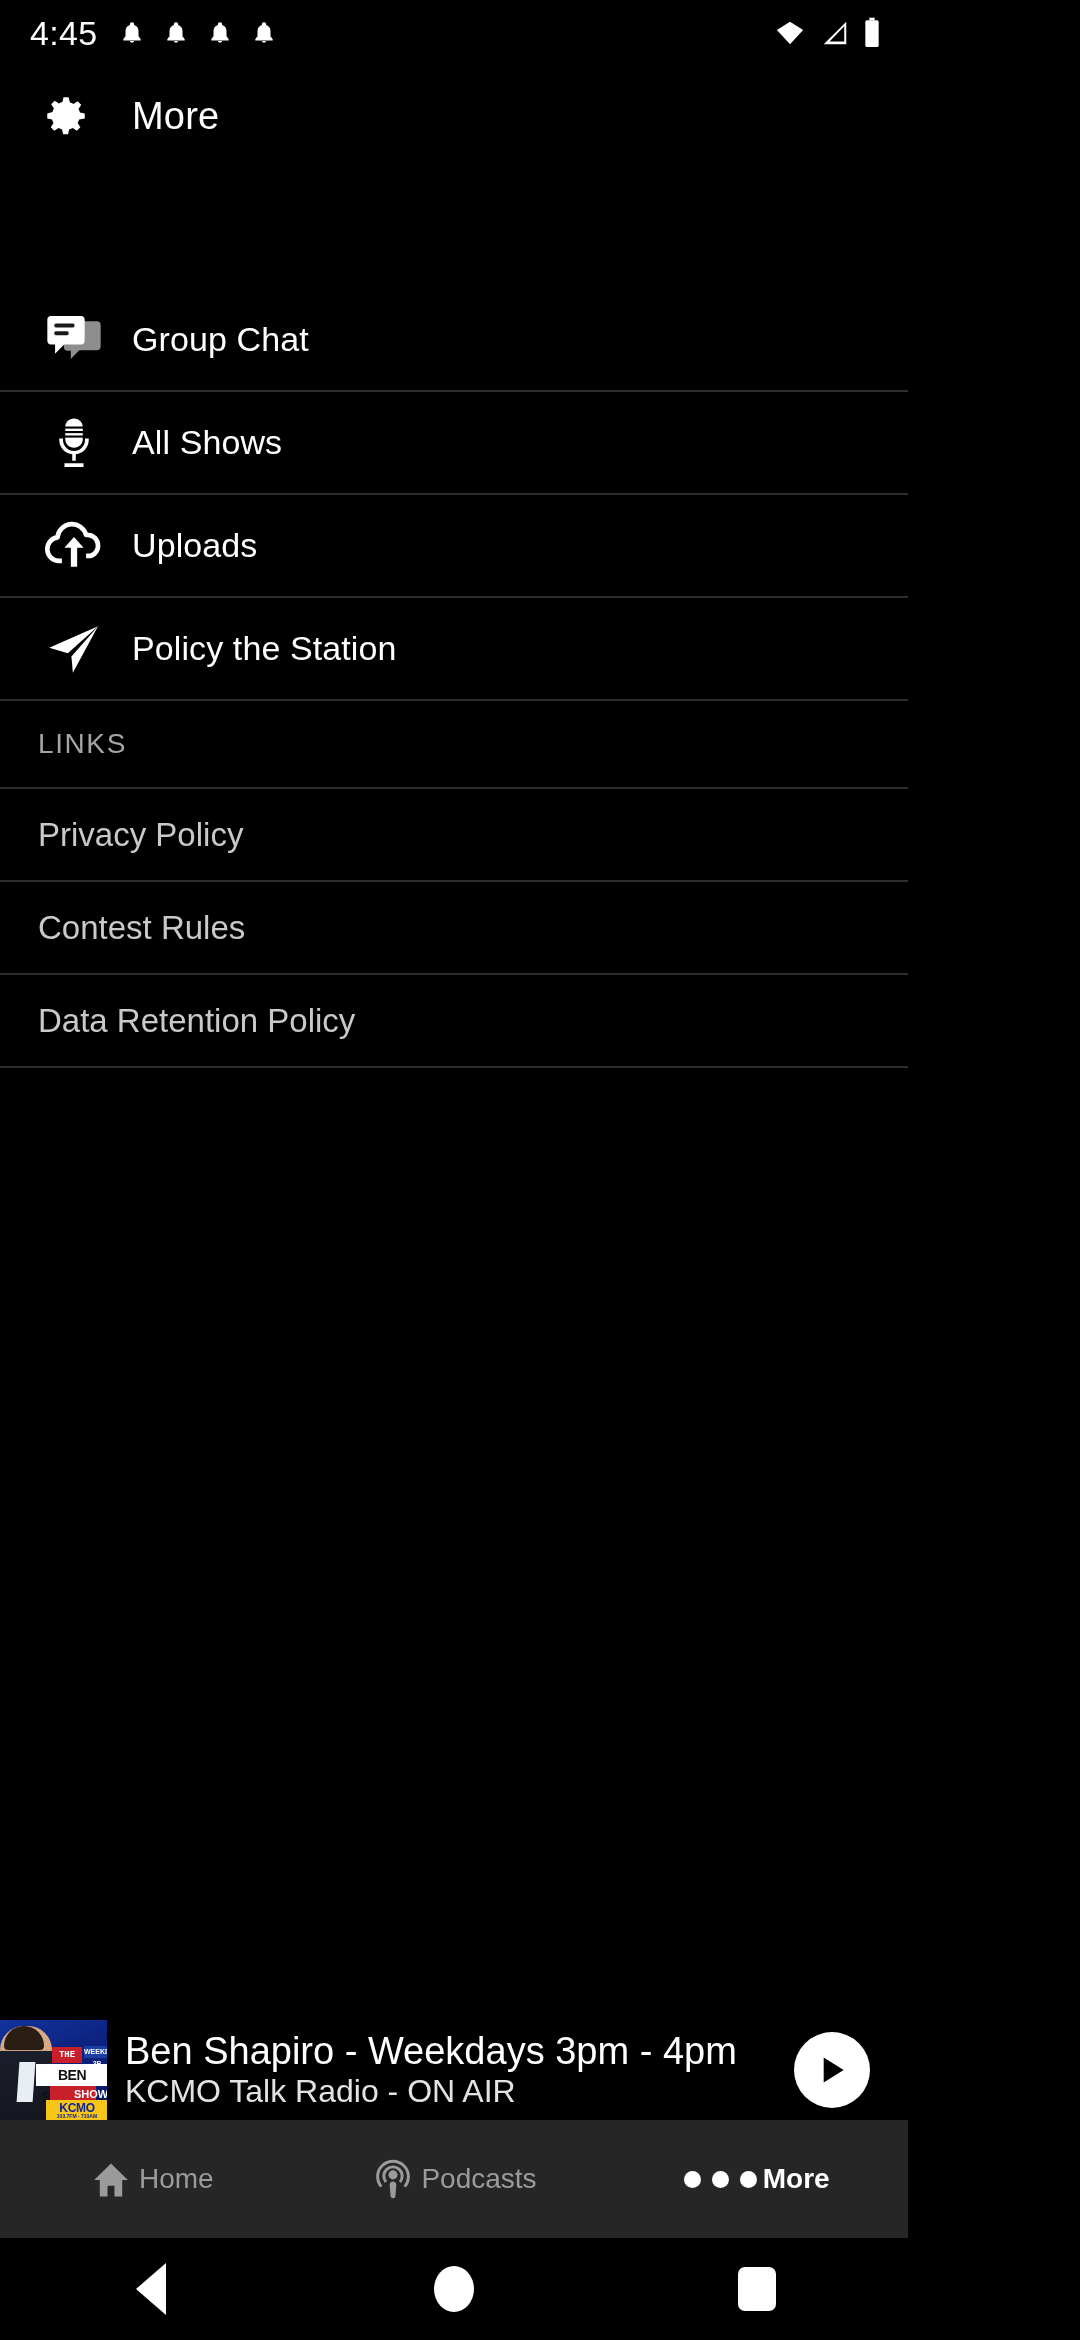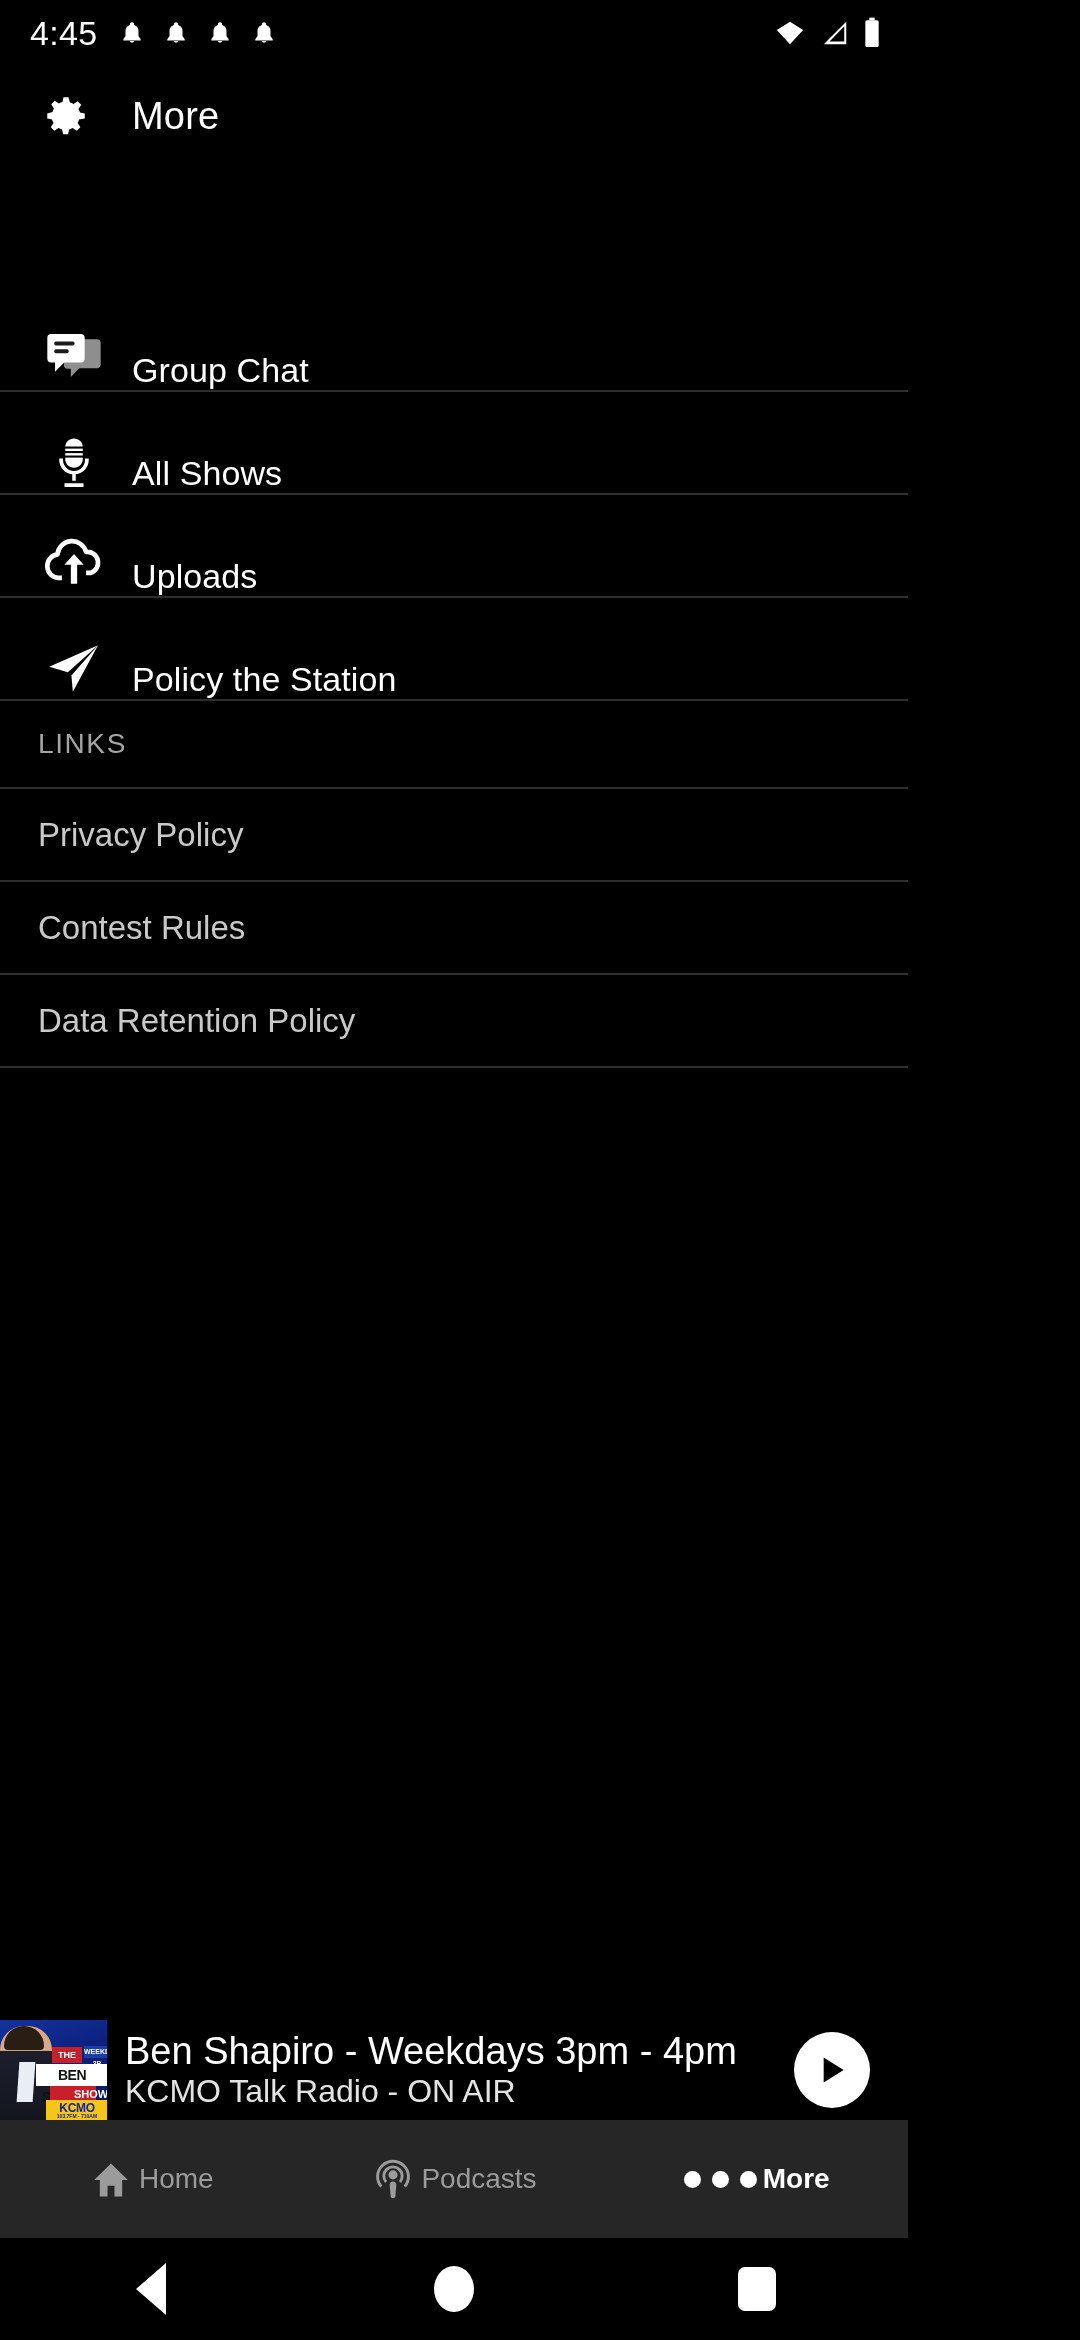--- a/index.html
+++ b/index.html
@@ -31,21 +31,21 @@
     padding-left:40px;
   }
   .gear-wrap { width:52px; height:52px; display:flex; align-items:center; justify-content:center; }
   .appbar-title { color:#fff; font-size:38px; margin-left:40px; letter-spacing:.2px; }
 
   
   .content { flex:1 1 auto; position:relative; overflow:hidden; }
   .spacer-top { height:123px; }
 
   .row {
-    display:flex; align-items:flex-end;
+    display:flex; align-items:center;
     height:103px;
     padding-left:30px;
     border-bottom:2px solid #2e2e2e;
   }
   .row .ico-box {
     width:88px; min-width:88px;
     display:flex; align-items:center; justify-content:center;
   }
   .row .row-label {
     color:#fff; font-size:34px; letter-spacing:.1px;
@@ -84,21 +84,21 @@
   .art .person { position:absolute; left:0; top:6px; width:52px; height:94px;
     background:linear-gradient(180deg,#d8a987 0%,#d8a987 26%,#1b1f2b 27%,#14161f 100%);
     border-radius:24px 24px 0 0; }
   .art .hair { position:absolute; left:4px; top:6px; width:40px; height:24px;
     background:#2a1d14; border-radius:20px 20px 4px 4px; }
   .art .shirt { position:absolute; left:18px; top:42px; width:16px; height:40px;
     background:#e9eef5; transform:skewX(-4deg); }
   .art .the-badge { position:absolute; left:52px; top:27px; width:30px; height:16px;
     background:#c8202b; }
   .art .the-badge i { position:absolute; inset:0; color:#fff; font-style:normal;
-    font-size:9px; line-height:16px; text-align:center; font-weight:bold; }
+    font-size:9px; line-height:16px; text-align:center; font-weight:bold;font-family:Liberation Mono, monospace; }
   .art .wk { position:absolute; left:84px; top:26px; width:26px; height:12px;
     background:#1a3fa0; }
   .art .wk i { position:absolute; inset:0; color:#fff; font-style:normal;
     font-size:7px; line-height:12px; text-align:center; font-weight:bold; }
   .art .name { position:absolute; left:36px; top:44px; width:72px; height:22px;
     background:#ffffff; }
   .art .name i { position:absolute; inset:0; color:#111; font-style:normal;
     font-size:14px; line-height:22px; text-align:center; font-weight:bold; letter-spacing:-.5px; }
   .art .show { position:absolute; left:50px; top:66px; width:46px; height:16px;
     background:#c8202b; }

